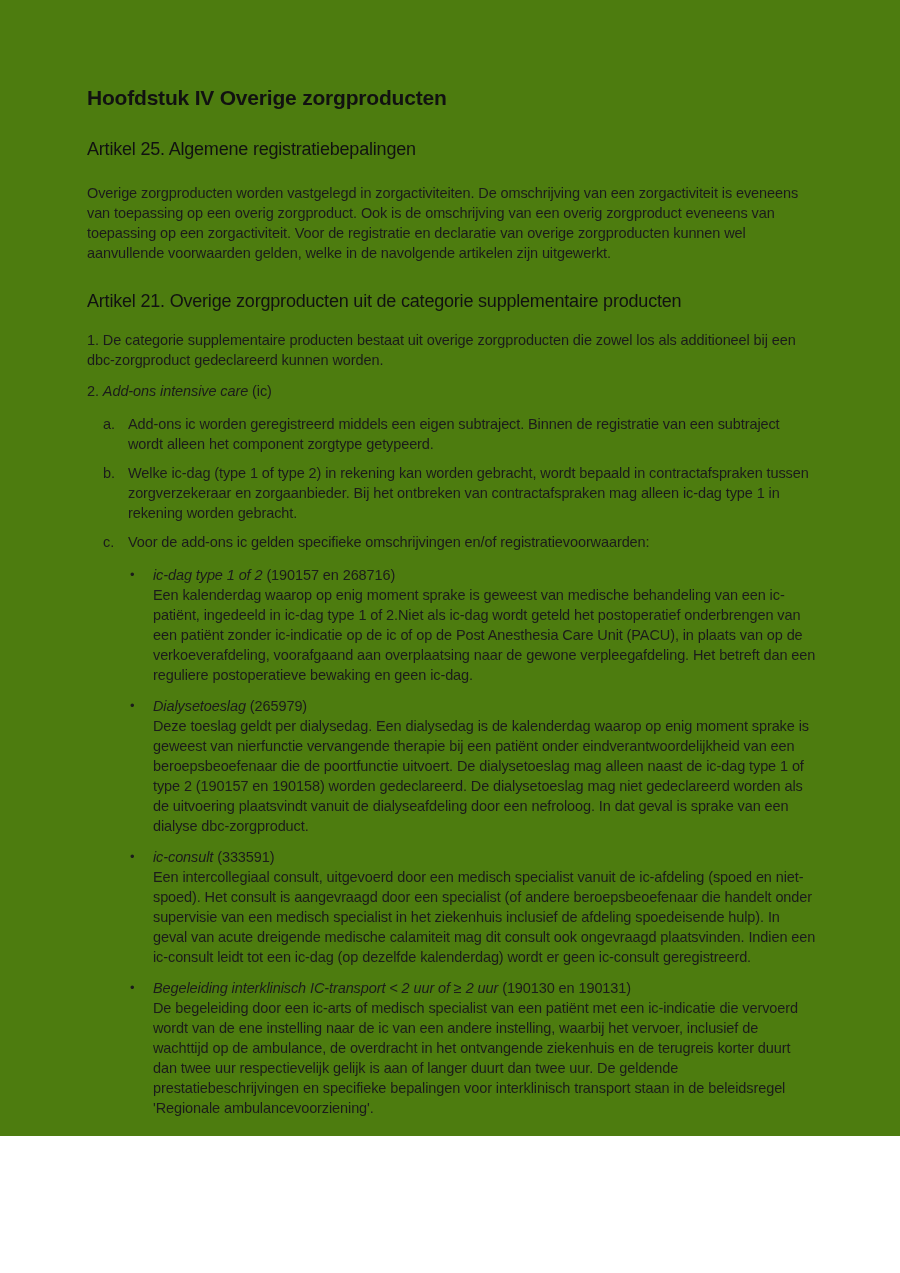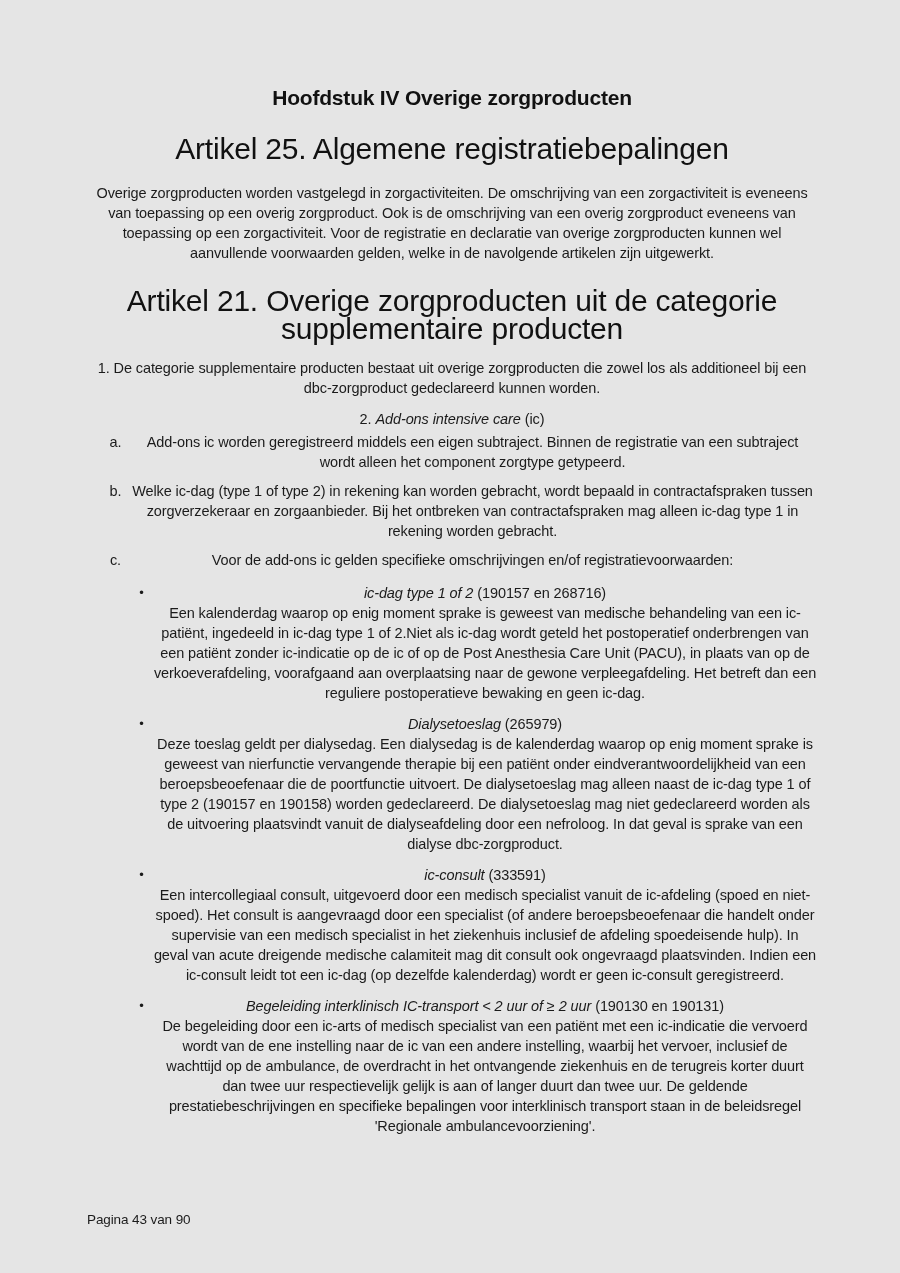--- a/index.html
+++ b/index.html
@@ -1,56 +1,55 @@
 <!DOCTYPE html>
 <html><head>
 <meta charset="utf-8">
 <style>
   * { margin: 0; padding: 0; box-sizing: border-box; }
   html, body { background: #ffffff; }
   .page {
     position: relative;
     width: 900px;
-    height: 1273px;
-    background: #e5e5e5;
+    height: 1136px;
+    background: #4d7c0f;
     font-family: "Liberation Sans", sans-serif;
     color: #1b1b1b;
     overflow: hidden;
-    text-align: center;
   }
   .content {
     position: absolute;
     left: 87px;
     top: 86px;
     width: 730px;
   }
   .h1 {
     font-size: 21px;
     font-weight: 700;
     letter-spacing: -0.2px;
     color: #111;
     margin-bottom: 25px;
   }
   .h2 {
-    font-size: 30px;
+    font-size: 18px;
     font-weight: 400;
     line-height: 28px;
     letter-spacing: -0.2px;
     color: #111;
   }
   .h2-a25 { margin-bottom: 20px; }
   .h2-a26 { margin-bottom: 15px; }
   .body-text {
     font-size: 14.5px;
     line-height: 20px;
     letter-spacing: -0.1px;
   }
   .para-a25 { margin-bottom: 24px; }
   .item-1 { margin-bottom: 11px; }
-  .item-2 { margin-bottom: 3px; }
+  .item-2 { margin-bottom: 13px; }
   .italic { font-style: italic; }
   .lettered-item {
     display: flex;
     padding-left: 16px;
     margin-bottom: 9px;
   }
   .lettered-item .label {
     width: 25px;
     flex: 0 0 25px;
   }

